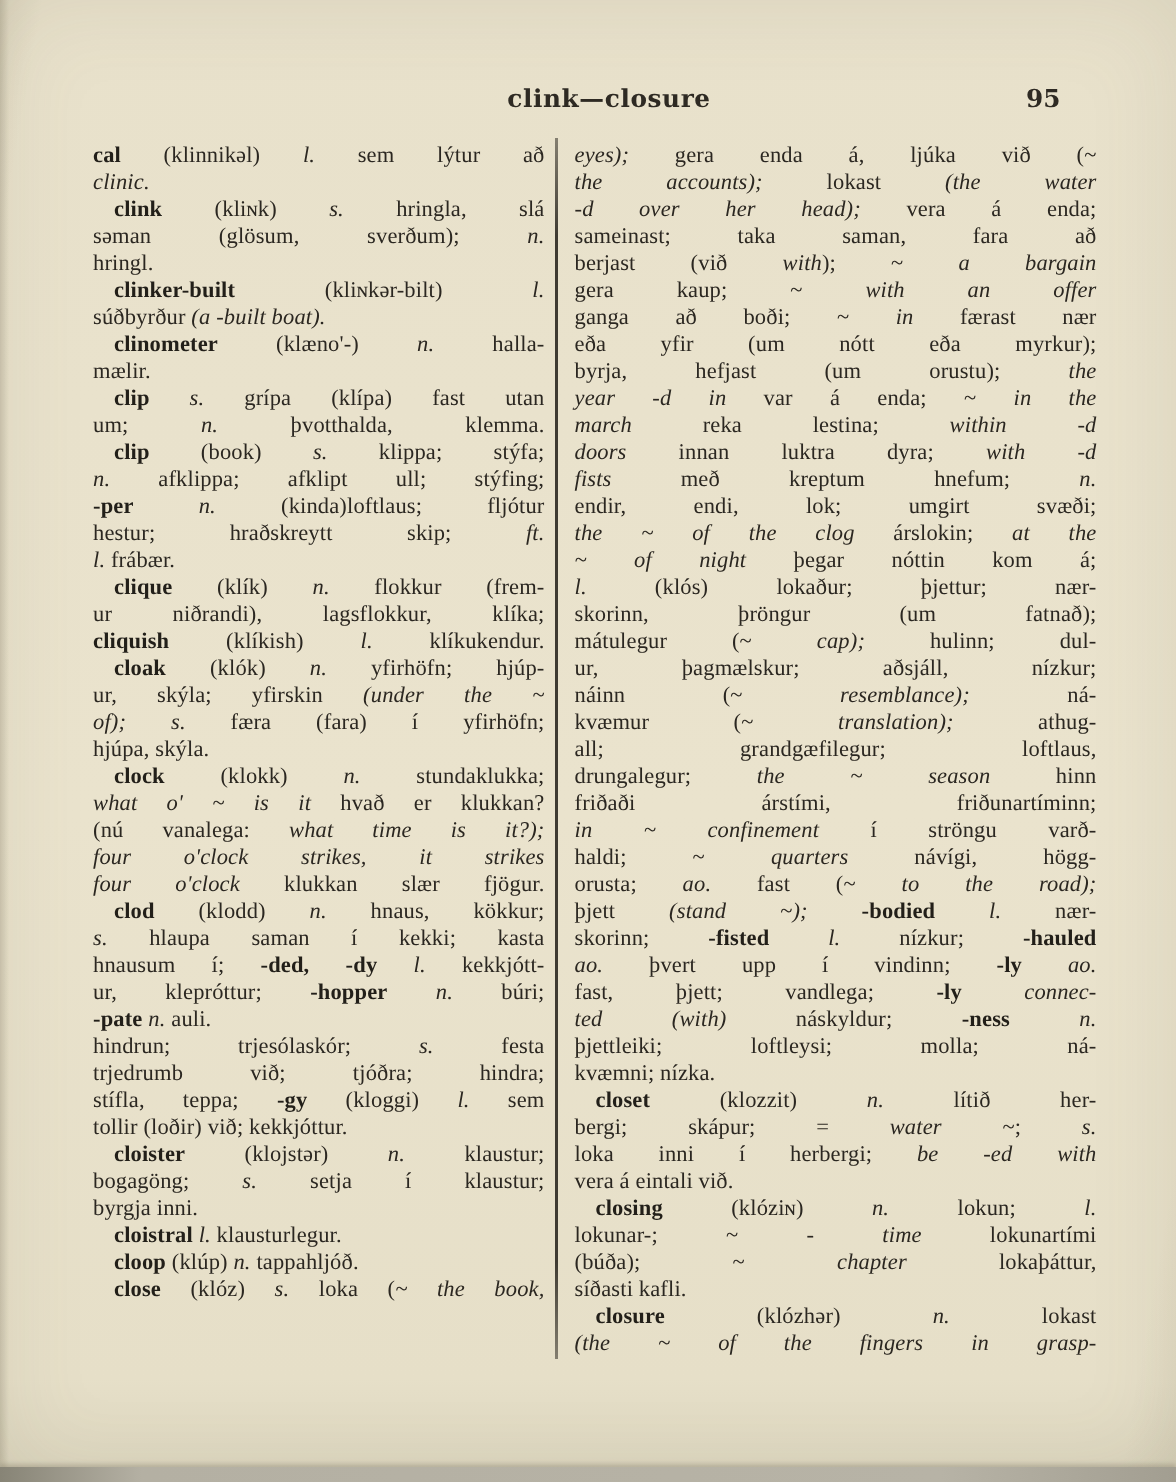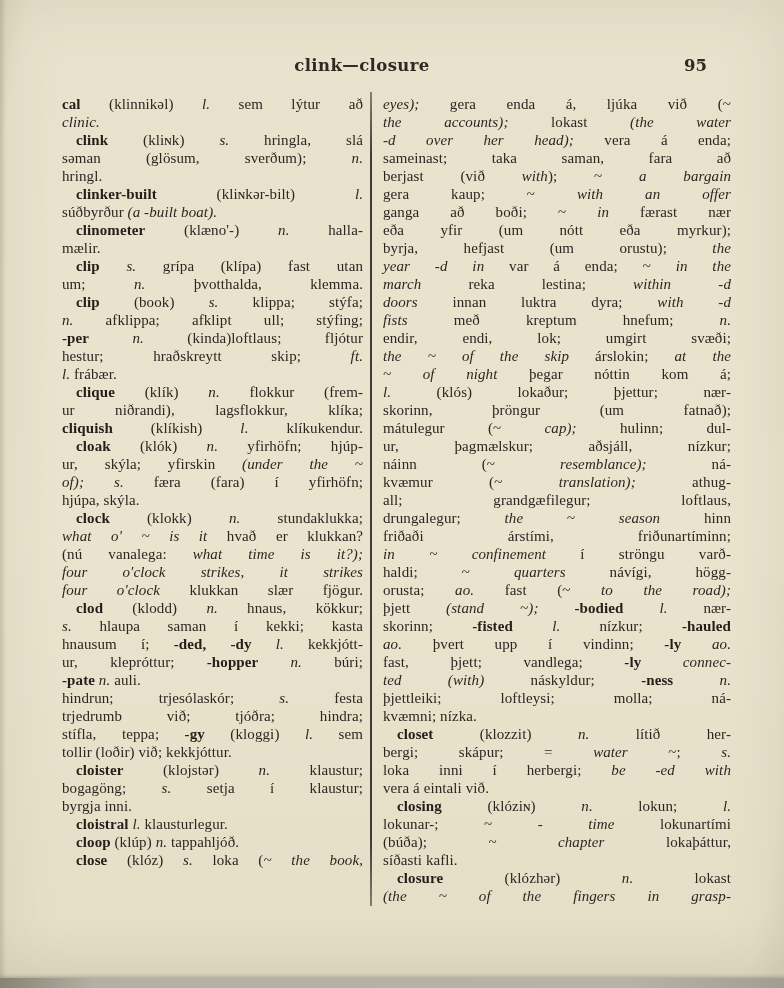--- a/index.html
+++ b/index.html
@@ -22,21 +22,21 @@
     background:linear-gradient(to right,#878476,#b2ae a1 12%,#b4b0a3 12%,#b7b3a6 80%,#a29e91 100%);
     background:linear-gradient(to right,#878476,#b4b0a3 12%,#b7b3a6 80%,#a29e91 100%);
     box-shadow:0 -2px 3px rgba(90,85,65,0.25);
   }
   .edge-left{
     position:absolute;left:0;top:0;width:6px;height:100%;
     background:linear-gradient(to right, rgba(105,98,75,0.22), rgba(105,98,75,0));
   }
   .running-head{
     position:absolute;top:56px;left:0;width:724px;text-align:center;
-    font-size:16.5px;font-weight:bold;letter-spacing:0.4px;color:#2e2a23;
+    font-size:16.5px;font-weight:bold;letter-spacing:0.4px;color:#2e2a23;padding-left:44px;
   }
   .page-number{
     position:absolute;top:56px;left:684px;
     font-size:16.5px;font-weight:bold;color:#2e2a23;
   }
   .divider{
     position:absolute;left:370px;top:92px;width:2px;height:814px;
     background:linear-gradient(to bottom, rgba(50,46,38,0.55), #3f3b32 8%, #3f3b32 92%, rgba(50,46,38,0.55));
   }
   .col{position:absolute;top:95px;font-size:15px;line-height:18px;font-family:Liberation Serif, serif;}
@@ -113,21 +113,21 @@
       <div class="line"><span>berjast (við </span><span class="it">with</span><span>); ~ </span><span class="it">a bargain</span></div>
       <div class="line"><span>gera kaup; ~ </span><span class="it">with an offer</span></div>
       <div class="line"><span>ganga að boði; ~ </span><span class="it">in</span><span> færast nær</span></div>
       <div class="line"><span>eða yfir (um nótt eða myrkur);</span></div>
       <div class="line"><span>byrja, hefjast (um orustu); </span><span class="it">the</span></div>
       <div class="line"><span class="it">year -d in</span><span> var á enda; ~ </span><span class="it">in the</span></div>
       <div class="line"><span class="it">march</span><span> reka lestina; </span><span class="it">within -d</span></div>
       <div class="line"><span class="it">doors</span><span> innan luktra dyra; </span><span class="it">with -d</span></div>
       <div class="line"><span class="it">fists</span><span> með kreptum hnefum; </span><span class="it">n.</span></div>
       <div class="line"><span>endir, endi, lok; umgirt svæði;</span></div>
-      <div class="line"><span class="it">the ~ of the skip</span><span> árslokin; </span><span class="it">at the</span></div>
+      <div class="line"><span class="it">the ~ of the clog</span><span> árslokin; </span><span class="it">at the</span></div>
       <div class="line"><span class="it">~ of night</span><span> þegar nóttin kom á;</span></div>
       <div class="line"><span class="it">l.</span><span> (klós) lokaður; þjettur; nær-</span></div>
       <div class="line"><span>skorinn, þröngur (um fatnað);</span></div>
       <div class="line"><span>mátulegur (~ </span><span class="it">cap);</span><span> hulinn; dul-</span></div>
       <div class="line"><span>ur, þagmælskur; aðsjáll, nízkur;</span></div>
       <div class="line"><span>náinn (~ </span><span class="it">resemblance);</span><span> ná-</span></div>
       <div class="line"><span>kvæmur (~ </span><span class="it">translation);</span><span> athug-</span></div>
       <div class="line"><span>all; grandgæfilegur; loftlaus,</span></div>
       <div class="line"><span>drungalegur; </span><span class="it">the ~ season</span><span> hinn</span></div>
       <div class="line"><span>friðaði árstími, friðunartíminn;</span></div>

